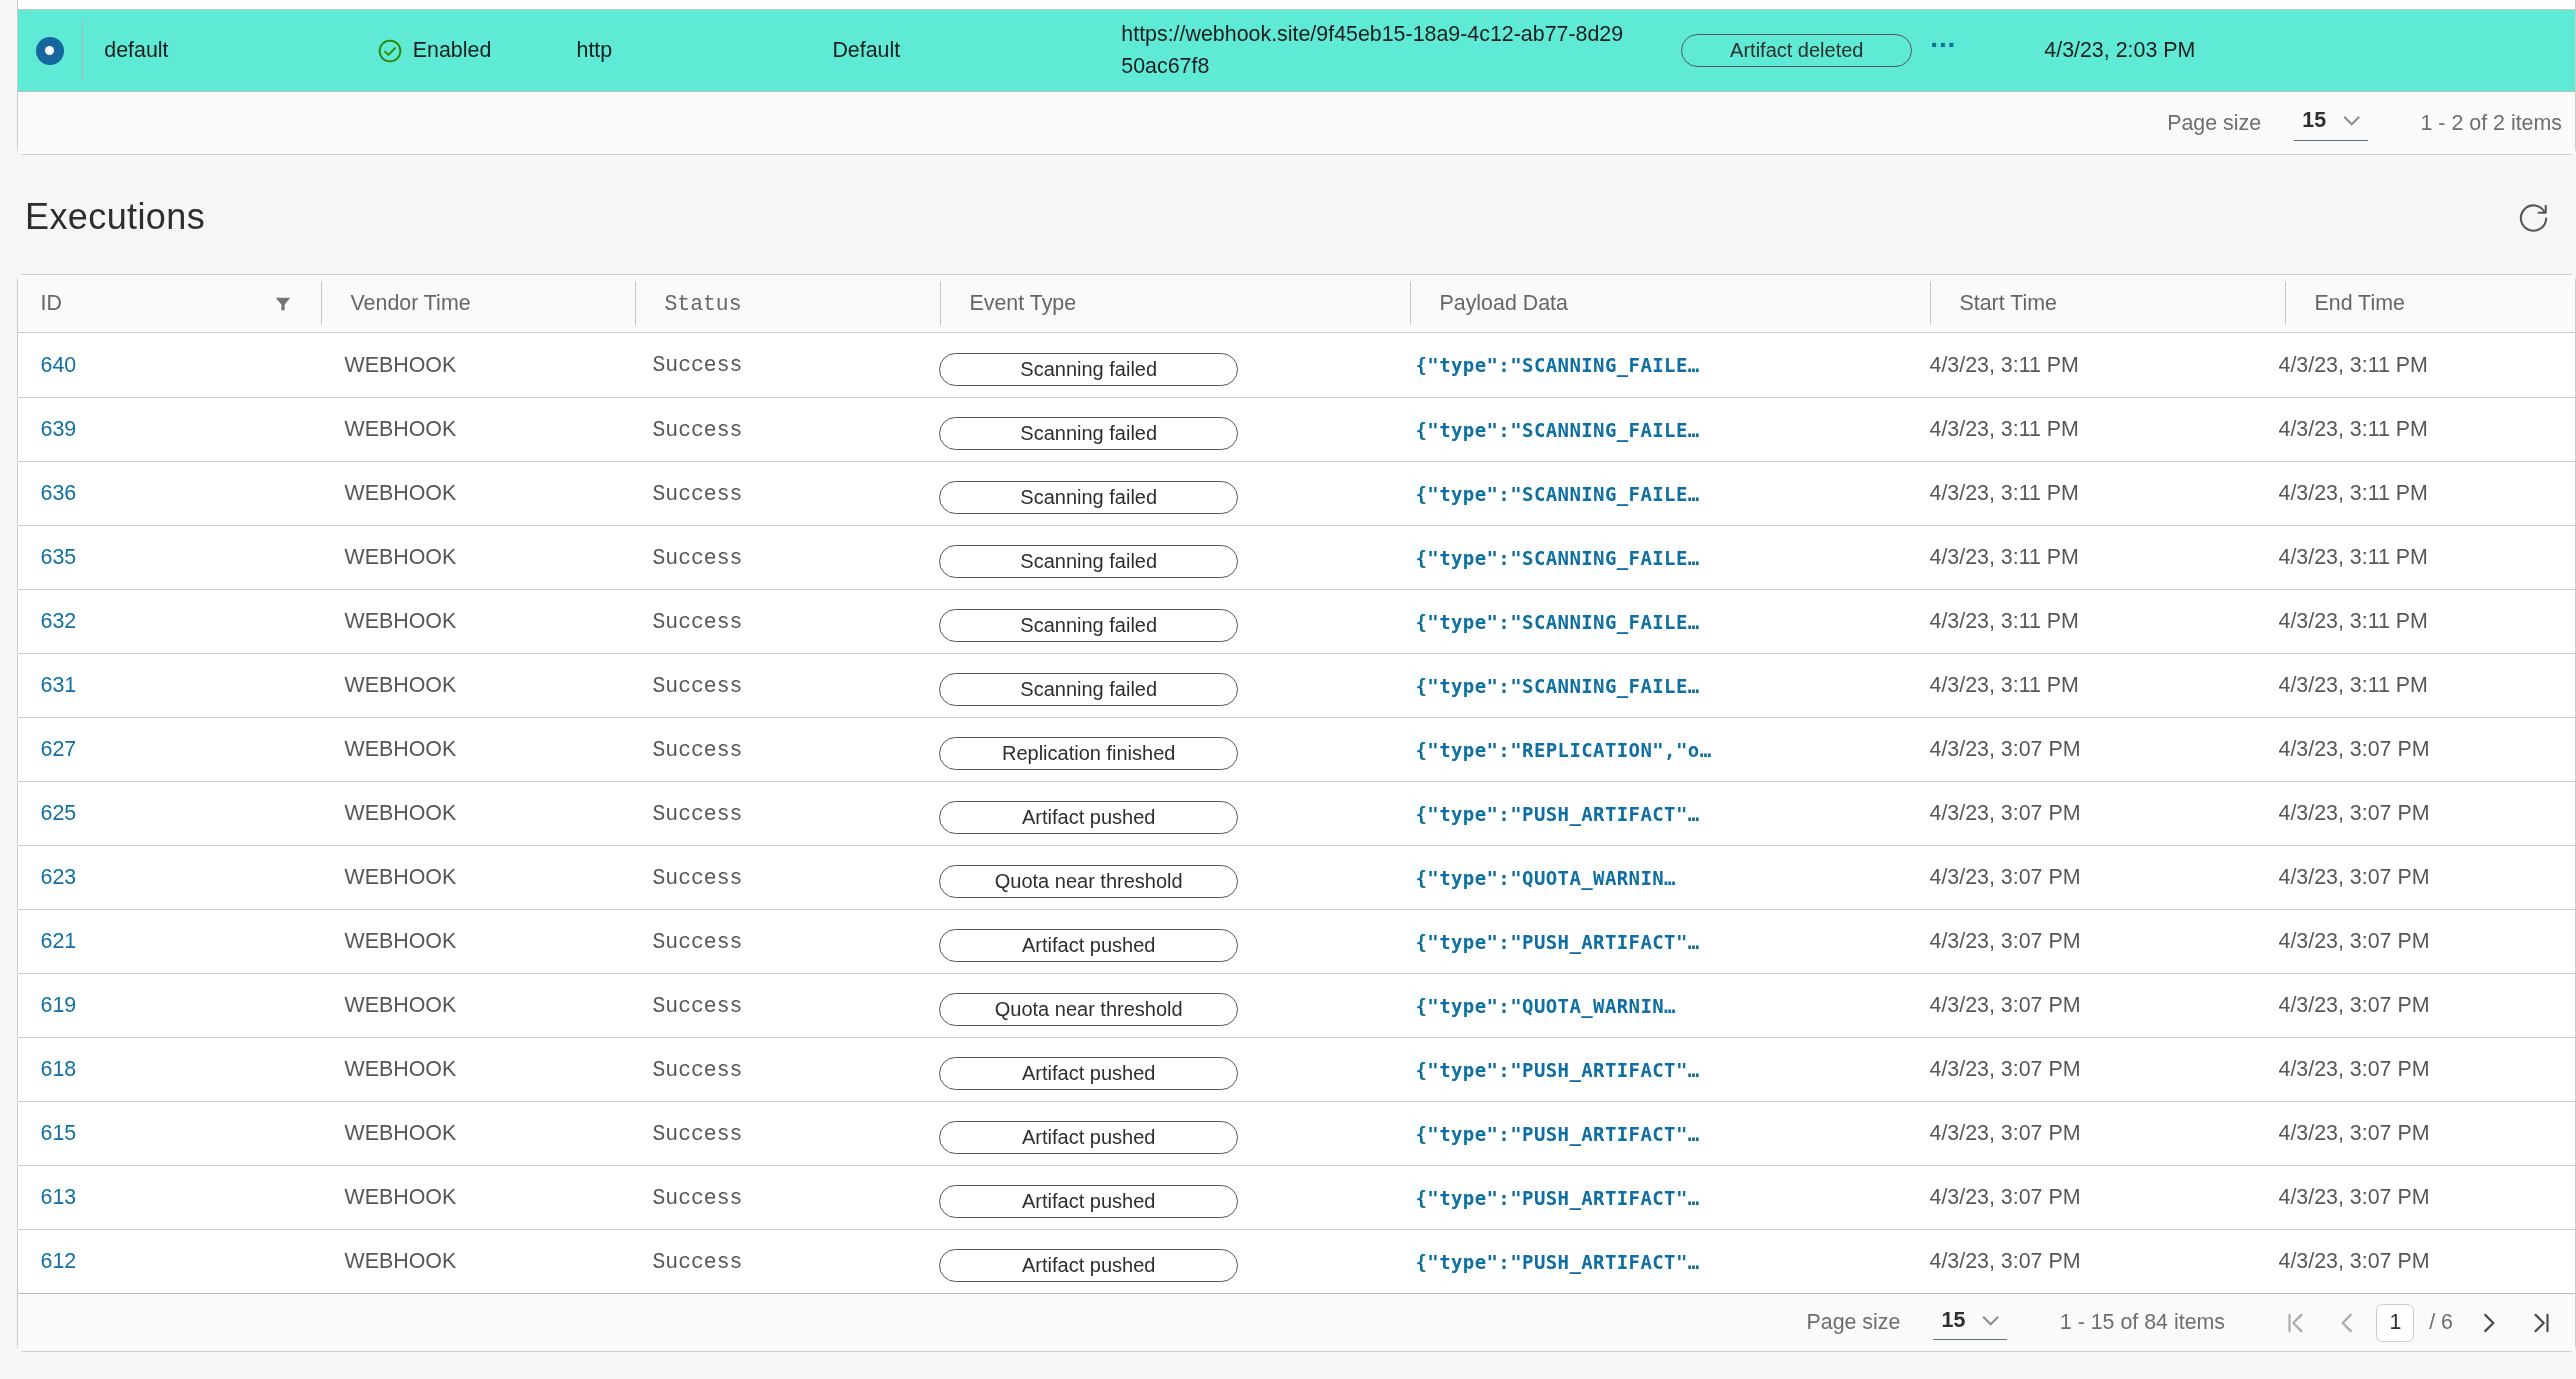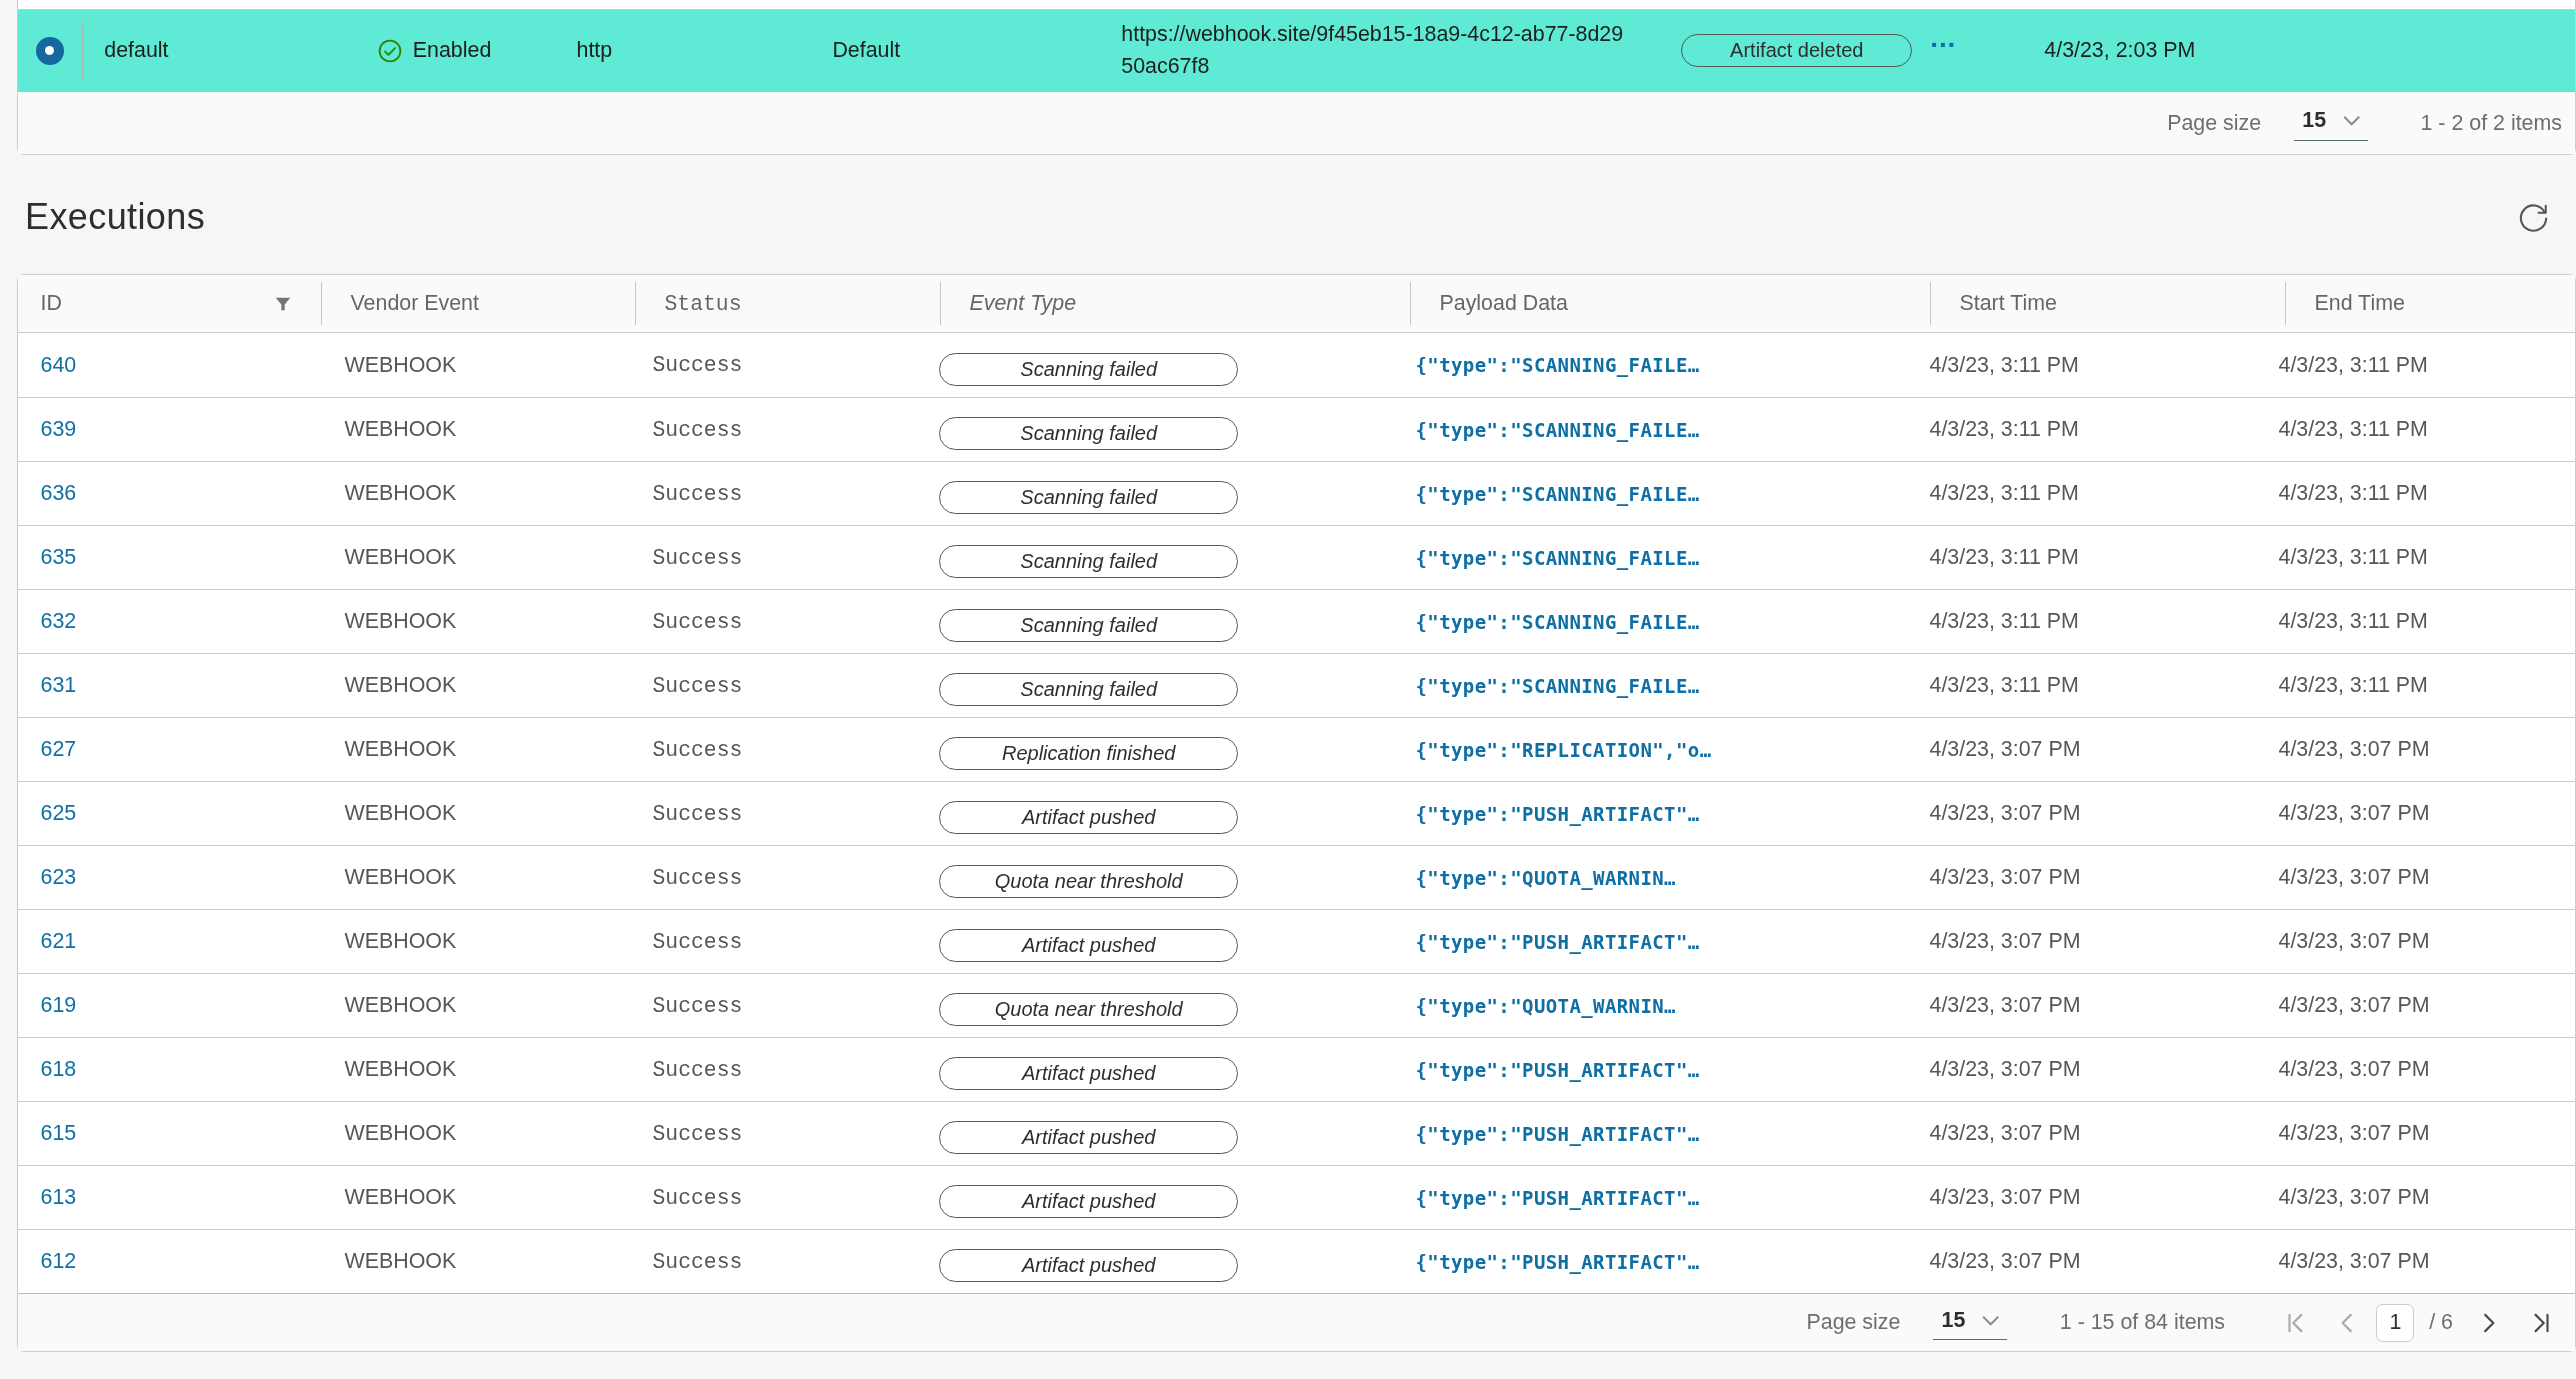--- a/index.html
+++ b/index.html
@@ -96,21 +96,21 @@
   .exec-header { height: 58px; background: #fafafa; border-bottom: 1.6px solid #cccccc; display: flex; align-items: center; gap: 6px; }
   .hcell { position: relative; height: 100%; display: flex; align-items: center; padding-left: 23px; color: #666; font-weight: 500; }
   .hcell:not(:last-child)::after {
     content: ""; position: absolute; right: 0; top: 7.4px; bottom: 7.4px; width: 0.8px; background: #c6c6c6;
   }
   .hcell .filter-wrap { margin-left: auto; margin-right: 30px; cursor: pointer; display: inline-flex; }
 
   .w-id { width: 304px; }
   .w-vendor { width: 308px; }
   .w-status { width: 299px; font-family: Liberation Mono, monospace; }
-  .w-event { width: 464px; font-style: italic; }
+  .w-event { width: 464px; }
   .w-payload { width: 514px; }
   .w-start { width: 349px; }
   .w-end { flex: 1 1 auto; }
 
   .exec-row { height: 64px; display: flex; align-items: center; border-top: 1.6px solid #cccccc; background: #fff; }
   .exec-row:first-child { border-top: none; text-align: center; }
   .bcell { padding-left: 23px; display: flex; align-items: center; }
   .bcell.w-event { padding-left: 10.7px; margin-top: 8px; }
   .id-link { color: #0e6fa4; text-decoration: none; cursor: pointer; }
   .payload-link {
@@ -181,21 +181,21 @@
 <div class="card exec-card">
   <div class="exec-header">
     <div class="hcell w-id">
       <span>ID</span>
       <span class="filter-wrap">
         <svg width="18" height="18" viewBox="0 0 16 16" fill="#757575">
           <polygon points="1.5,2.5 14.5,2.5 9.5,8.5 9.5,13.5 6.5,13.5 6.5,8.5"></polygon>
         </svg>
       </span>
     </div>
-    <div class="hcell w-vendor">Vendor Event</div>
+    <div class="hcell w-vendor">Vendor Time</div>
     <div class="hcell w-status">Status</div>
     <div class="hcell w-event">Event Type</div>
     <div class="hcell w-payload">Payload Data</div>
     <div class="hcell w-start">Start Time</div>
     <div class="hcell w-end">End Time</div>
   </div>
 
   <div>
   <div class="exec-row">
     <div class="bcell w-id">

